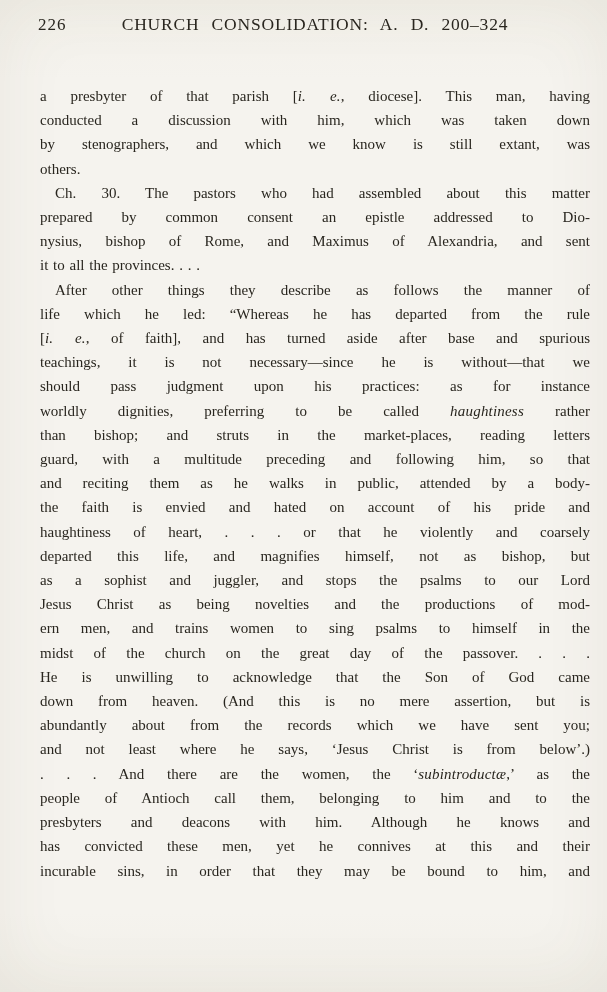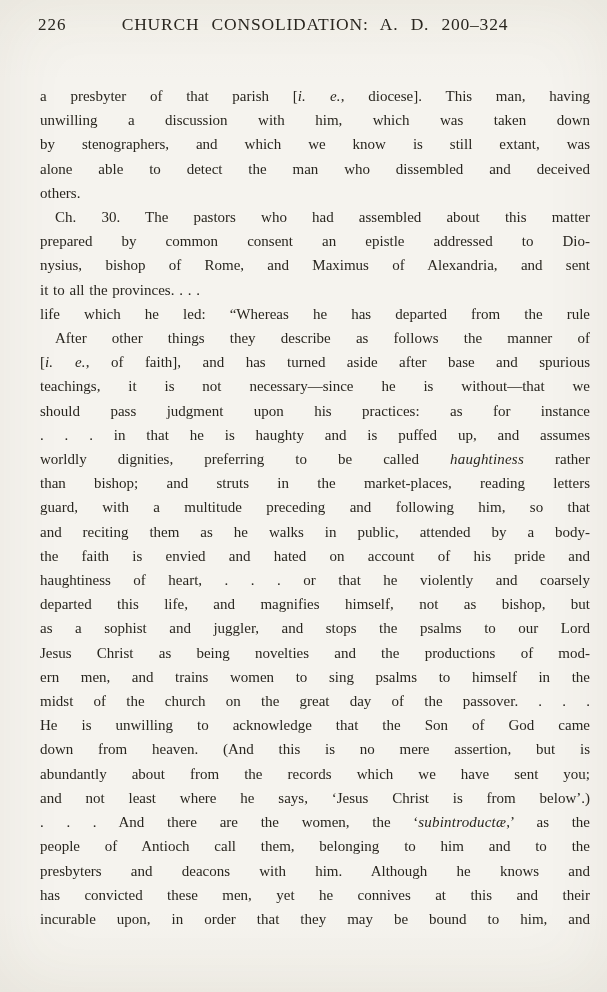--- a/index.html
+++ b/index.html
@@ -63,48 +63,46 @@
 </head>
 <body>
 
 <div class="page">
   <div class="running-head">
     <span class="page-num">226</span>
     <span class="head-title">CHURCH CONSOLIDATION: A. D. 200–324</span>
   </div>
   <div class="page-body" id="body-lines">
       <div class="line">a presbyter of that parish [<i>i. e.</i>, diocese].  This man, having</div>
-      <div class="line">unwilling a discussion with him, which was taken down</div>
+      <div class="line">conducted a discussion with him, which was taken down</div>
       <div class="line">by stenographers, and which we know is still extant, was</div>
-      <div class="line">alone able to detect the man who dissembled and deceived</div>
       <div class="line par-end">others.</div>
       <div class="line indent">Ch. 30.  The pastors who had assembled about this matter</div>
       <div class="line">prepared by common consent an epistle addressed to Dio-</div>
       <div class="line">nysius, bishop of Rome, and Maximus of Alexandria, and sent</div>
       <div class="line par-end">it to all the provinces. . . .</div>
+      <div class="line indent">After other things they describe as follows the manner of</div>
       <div class="line">life which he led:  “Whereas he has departed from the rule</div>
-      <div class="line indent">After other things they describe as follows the manner of</div>
       <div class="line">[<i>i. e.</i>, of faith], and has turned aside after base and spurious</div>
       <div class="line">teachings, it is not necessary—since he is without—that we</div>
       <div class="line">should pass judgment upon his practices:  as for instance</div>
-      <div class="line">. . . in that he is haughty and is puffed up, and assumes</div>
       <div class="line">worldly dignities, preferring to be called <i>haughtiness</i> rather</div>
       <div class="line">than bishop;  and struts in the market-places, reading letters</div>
       <div class="line">guard, with a multitude preceding and following him, so that</div>
       <div class="line">and reciting them as he walks in public, attended by a body-</div>
       <div class="line">the faith is envied and hated on account of his pride and</div>
       <div class="line">haughtiness of heart, . . . or that he violently and coarsely</div>
       <div class="line">departed this life, and magnifies himself, not as bishop, but</div>
       <div class="line">as a sophist and juggler, and stops the psalms to our Lord</div>
       <div class="line">Jesus Christ as being novelties and the productions of mod-</div>
       <div class="line">ern men, and trains women to sing psalms to himself in the</div>
       <div class="line">midst of the church on the great day of the passover. . . .</div>
       <div class="line">He is unwilling to acknowledge that the Son of God came</div>
       <div class="line">down from heaven.  (And this is no mere assertion, but is</div>
       <div class="line">abundantly about from the records which we have sent you;</div>
       <div class="line">and not least where he says, ‘Jesus Christ is from below’.)</div>
       <div class="line">. . . And there are the women, the ‘<i>subintroductæ</i>,’ as the</div>
       <div class="line">people of Antioch call them, belonging to him and to the</div>
       <div class="line">presbyters and deacons with him.  Although he knows and</div>
       <div class="line">has convicted these men, yet he connives at this and their</div>
-      <div class="line">incurable upon, in order that they may be bound to him, and</div>
+      <div class="line">incurable sins, in order that they may be bound to him, and</div>
     </div>
 </div>
 
 </body></html>

